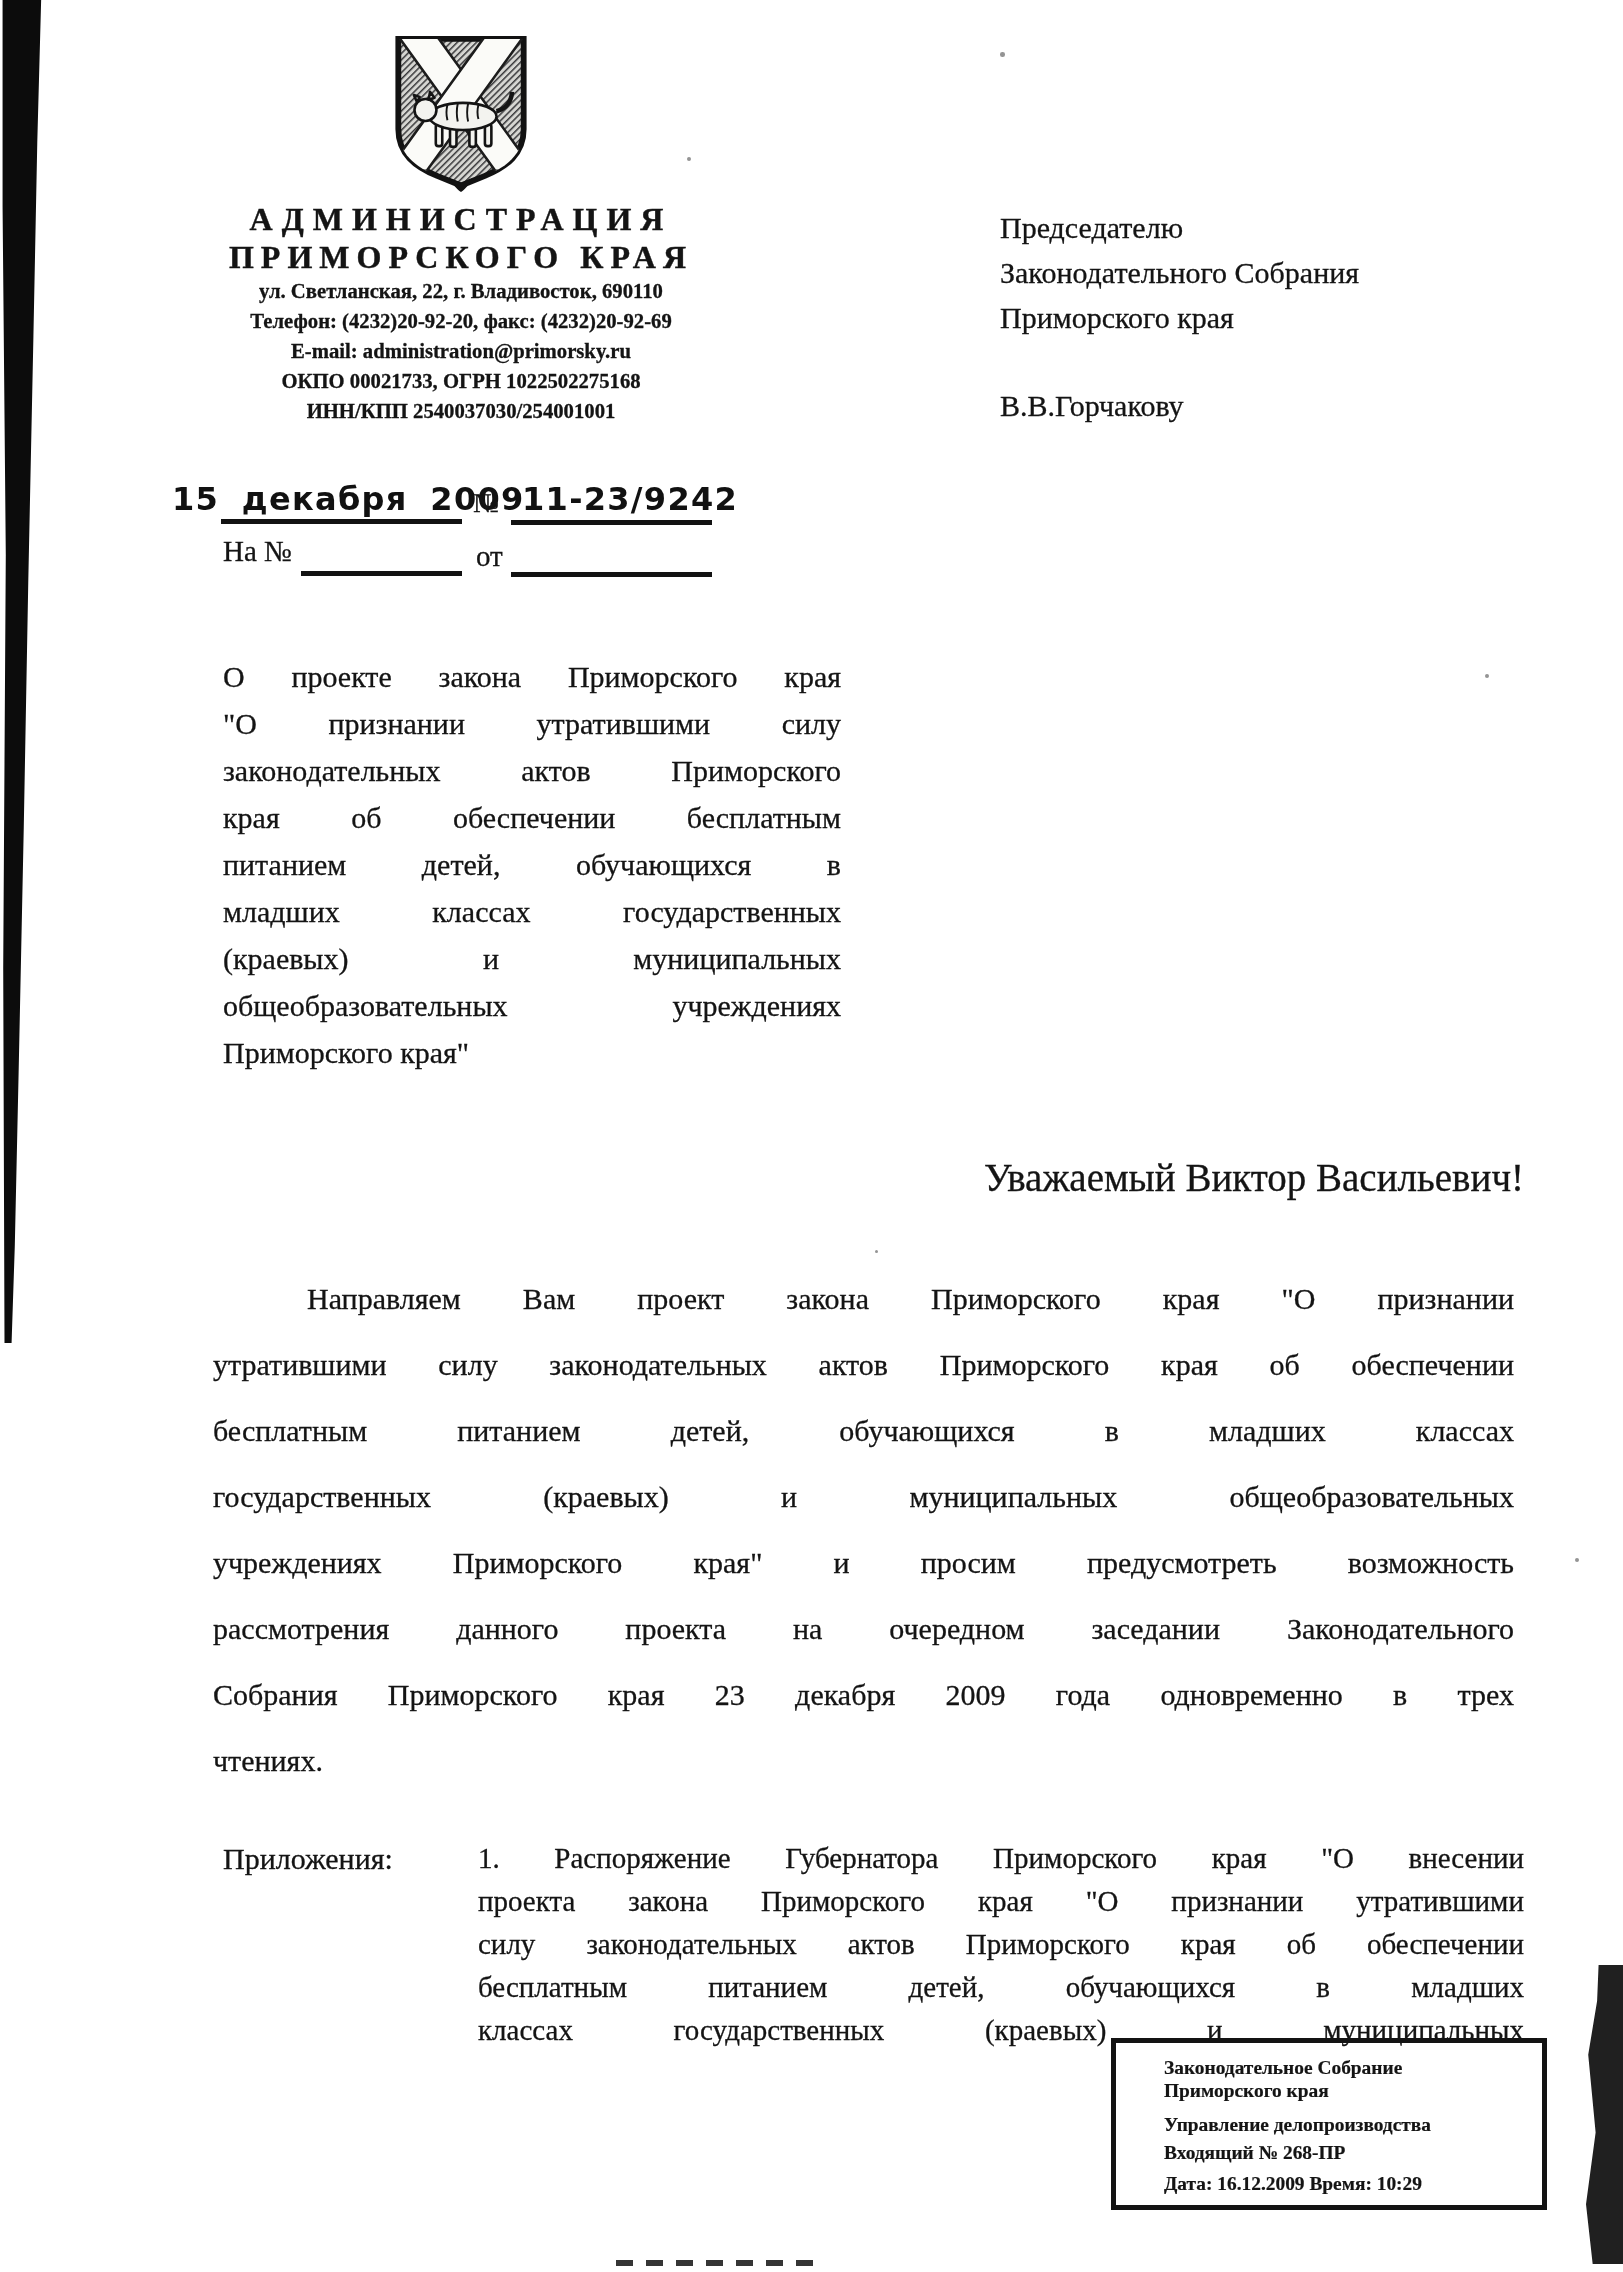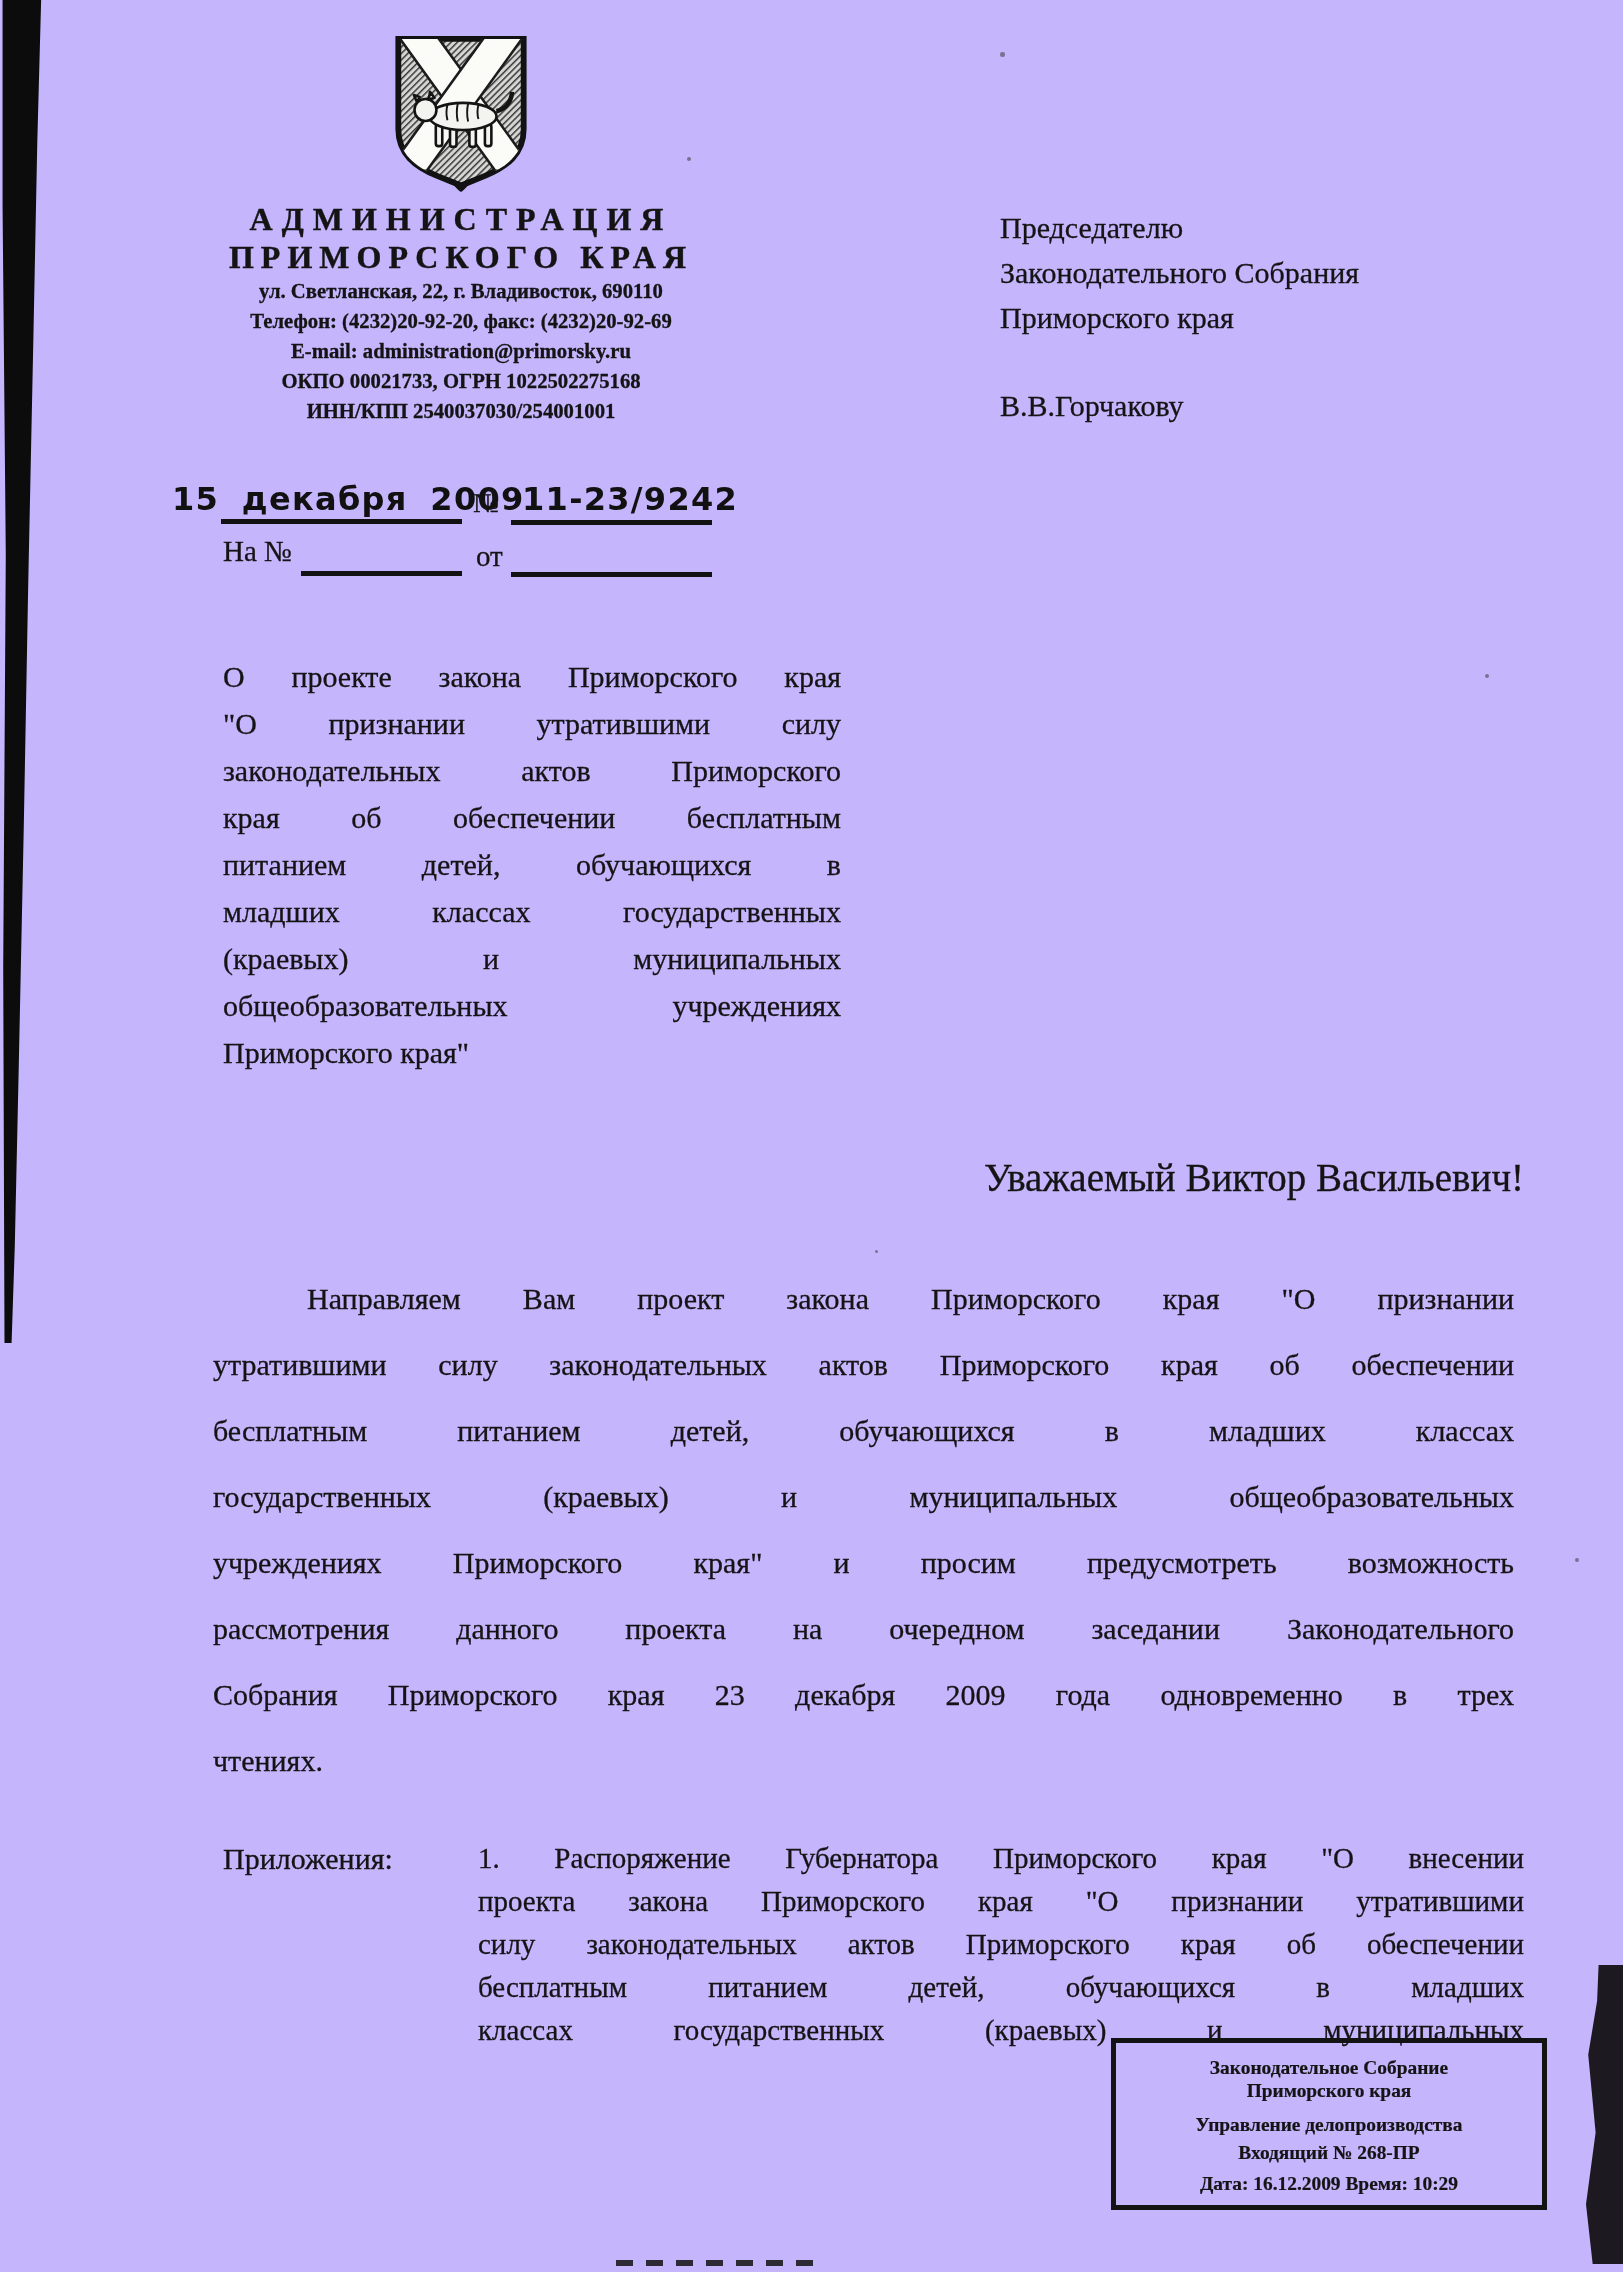--- a/index.html
+++ b/index.html
@@ -1,19 +1,19 @@
 <!DOCTYPE html>
 <html style="font-size:10.3px"><head>
 <meta charset="utf-8">
 <style>
   html,body{margin:0;padding:0;background:#888;}
   .page{
     position:relative;
     width:1623px;height:2273px;
-    background:#c4b5fd;
+    background:#ffffff;
     overflow:hidden;
     font-family:"Liberation Serif", serif;
     color:#141414;
   }
   .abs{position:absolute;}
   .ink{color:#141414;-webkit-text-stroke:0.3px #141414;}
   .jline{text-align:justify;text-align-last:justify;}
   .lline{text-align:left;}
 
   
@@ -48,22 +48,22 @@
   .attach-items{left:478px;top:1837px;width:1046px;}
   .attach-items div{font-size:29px;line-height:43px;}
 
   
   .in-stamp{
     left:1111px;top:2038px;width:436px;height:172px;
     border:5.8px solid #131313;box-sizing:border-box;
     z-index:5;background:transparent;
   }
   .in-stamp div{
-    position:absolute;left:0;width:100%;text-align:center;
-    font-weight:bold;font-size:19.4px;line-height:22px;
+    position:absolute;left:0;width:100%;
+    font-weight:bold;font-size:19.4px;line-height:22px;padding-left:48px;
     -webkit-text-stroke:0.2px #141414;
   }
   .st1{top:14px;} .st2{top:37px;} .st3{top:71px;} .st4{top:99px;} .st5{top:130px;}
 
   
   .right-band{
     left:1586px;top:1965px;width:37px;height:299px;background:#0d0d0d;opacity:0.92;
     clip-path:polygon(34% 0,100% 0,100% 100%,18% 100%,0 80%,26% 56%,6% 30%,30% 12%);
     z-index:8;
   }

